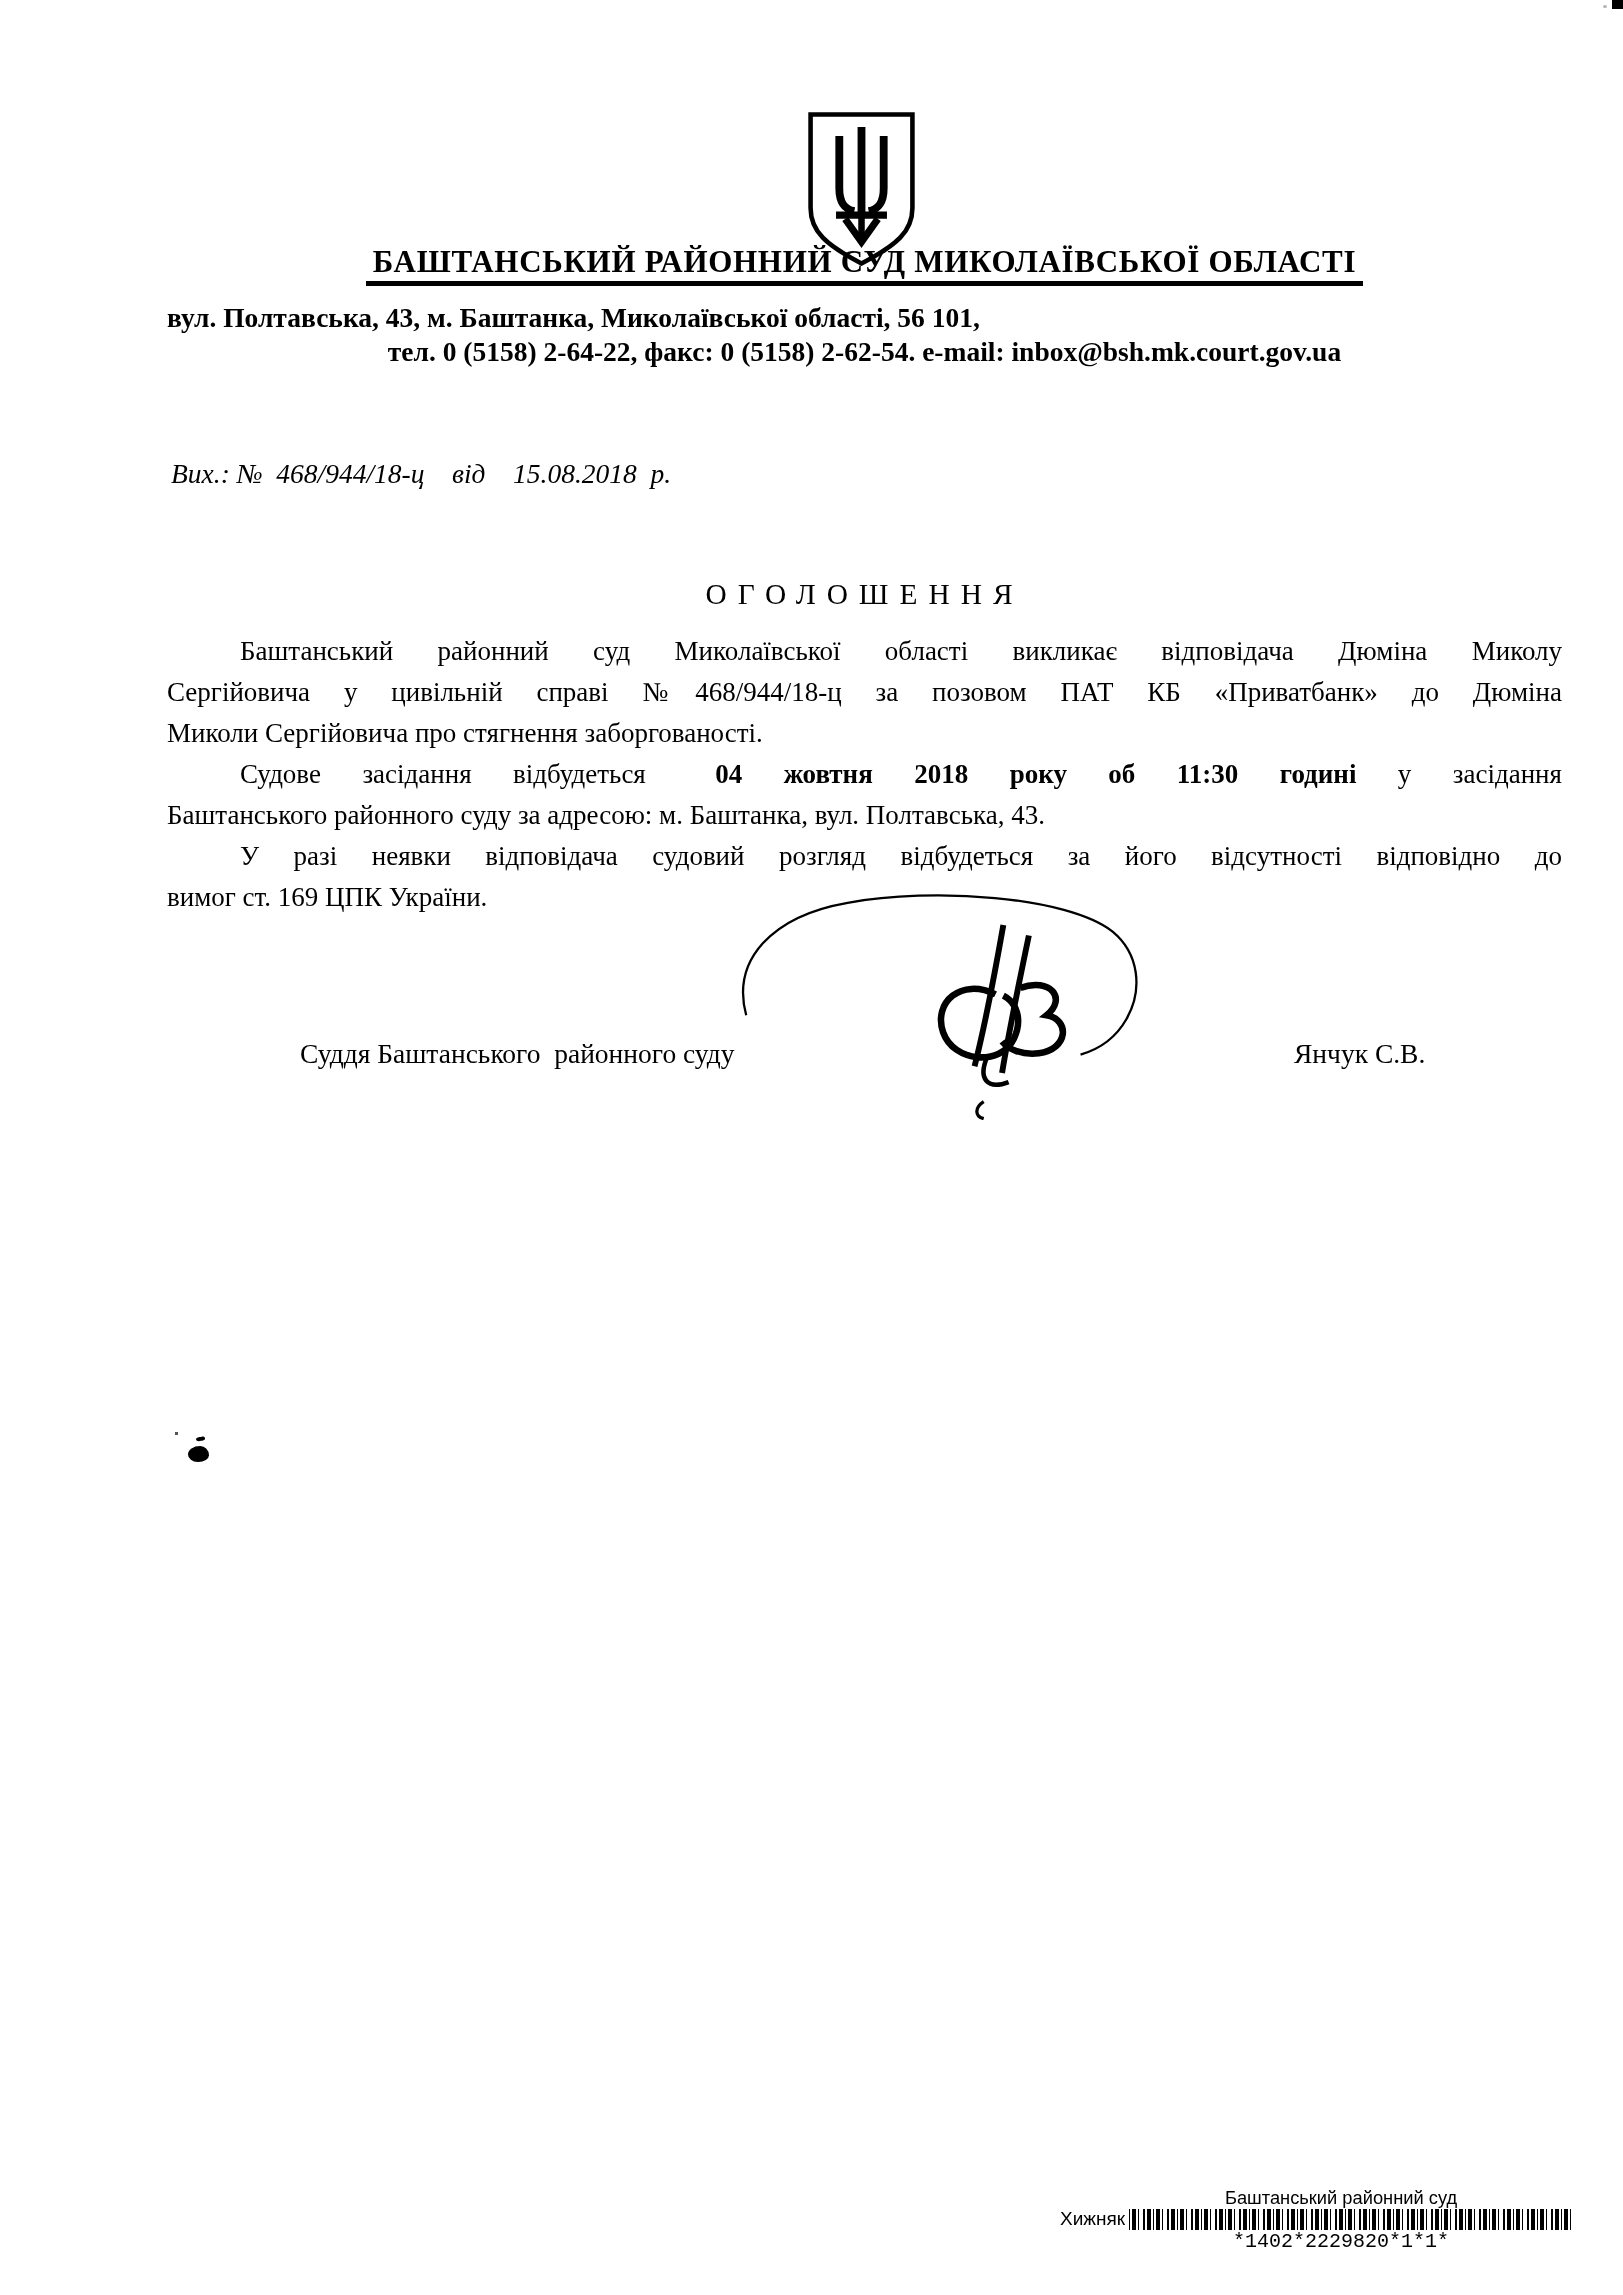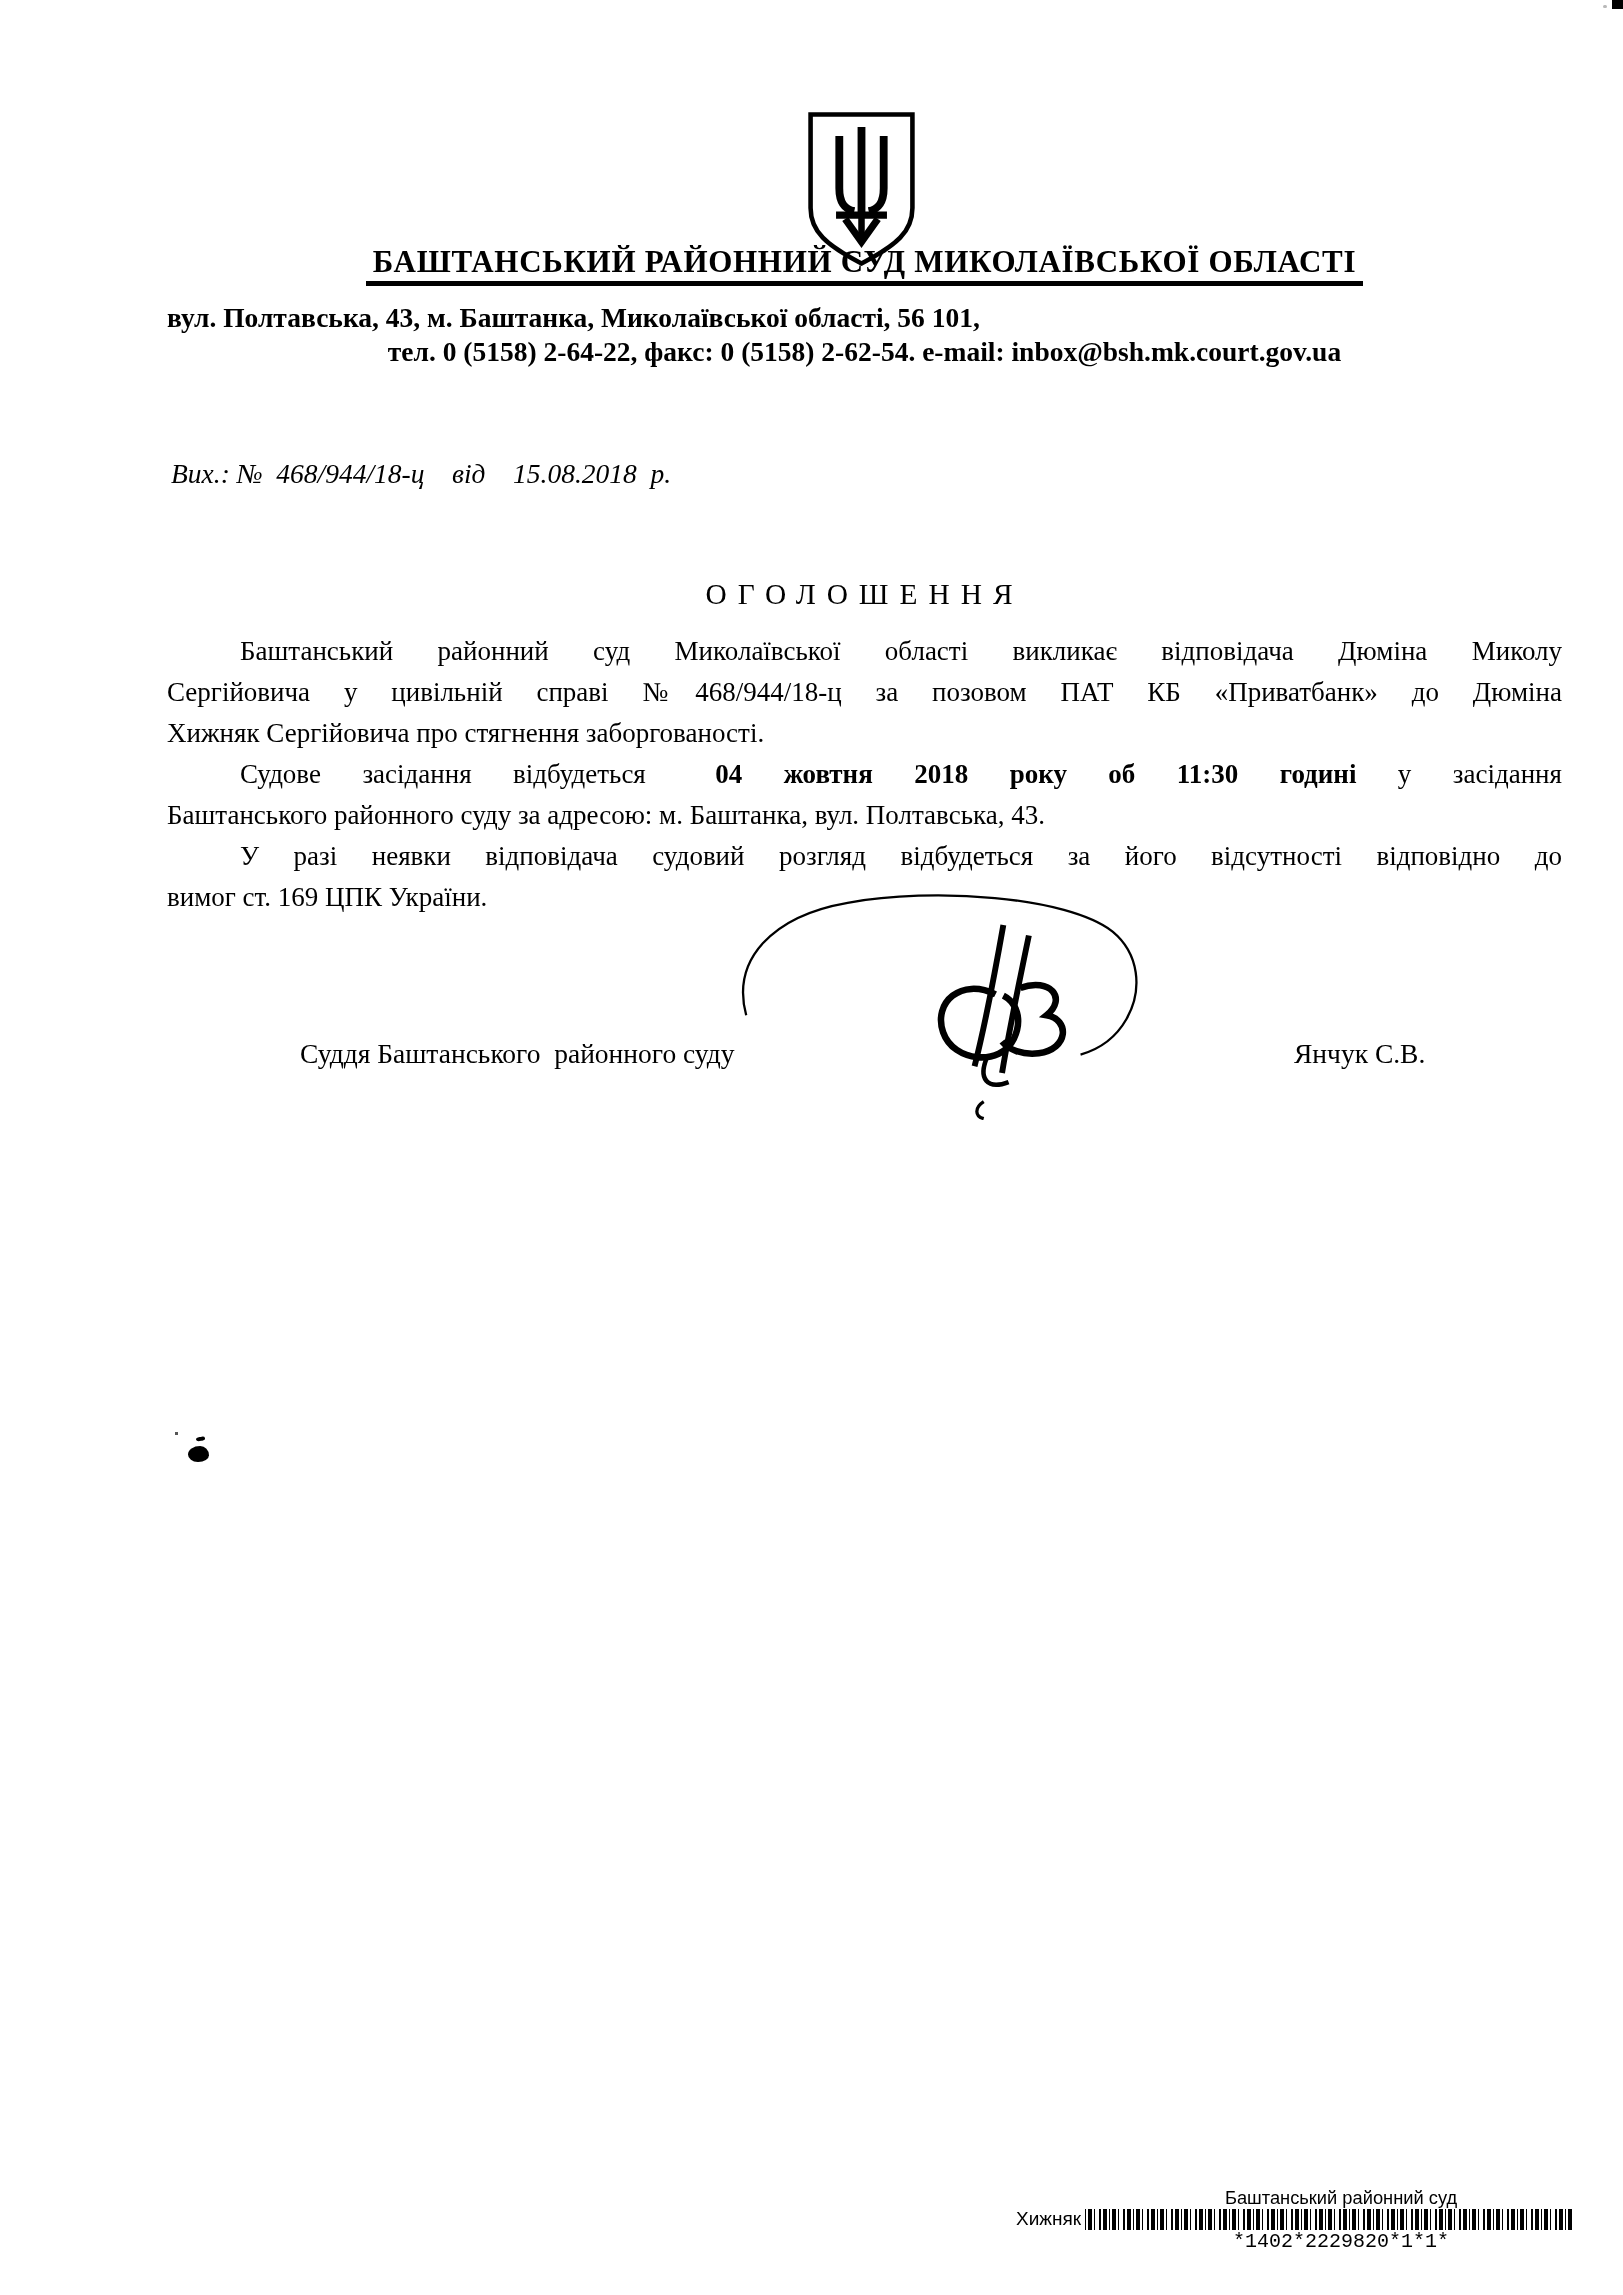--- a/index.html
+++ b/index.html
@@ -39,21 +39,21 @@
   
   .sig-svg{position:absolute;left:710px;top:891px;}
   .sig-title{position:absolute;left:300px;top:1038px;font-size:27.5px;white-space:pre;}
   .sig-name{position:absolute;left:1294px;top:1038px;font-size:27.5px;}
 
   
   .footer{font-family:"Liberation Sans",sans-serif;margin-top:24px;}
   .f-line1{position:absolute;left:1112px;top:2163px;width:458px;text-align:center;font-family:"Liberation Sans",sans-serif;font-size:18.3px;line-height:22px;}
   .f-line2{position:absolute;left:1112px;top:2185px;width:458px;text-align:center;font-family:Liberation Serif, serif;font-size:18.3px;line-height:22px;}
   .f-barcode-row{position:absolute;left:1016px;top:2208px;width:558px;height:22px;display:flex;align-items:center;font-family:"Liberation Sans",sans-serif;}
-  .f-clerk{font-size:19px;margin-right:3.9px;white-space:nowrap;}
+  .f-clerk{font-size:19px;margin-right:3.9px;white-space:nowrap;margin-left:44px;}
   .f-bars{flex:1;height:21px;background:repeating-linear-gradient(90deg,
       #000 0 1.3px,#fff 1.3px 3.3px,#000 3.3px 7.2px,#fff 7.2px 9.2px,#000 9.2px 10.5px,
       #fff 10.5px 14.4px,#000 14.4px 15.7px,#fff 15.7px 17.7px,#000 17.7px 21.6px,#fff 21.6px 24px);}
   .f-caption{position:absolute;left:1112px;top:2230px;width:458px;text-align:center;font-family:"Liberation Mono","DejaVu Sans Mono",monospace;font-size:20px;}
 </style>
 </head>
 <body>
 
 <div class="page">
 
@@ -84,21 +84,21 @@
   <div class="addr1">вул. Полтавська, 43, м. Баштанка, Миколаївської області, 56 101,</div>
   <div class="addr2">тел. 0 (5158) 2-64-22, факс: 0 (5158) 2-62-54. e-mail: inbox@bsh.mk.court.gov.ua</div>
 
   <div class="ref-line">Вих.: №  468/944/18-ц    від    15.08.2018  р.</div>
 
   <div class="ann-heading">ОГОЛОШЕННЯ</div>
 
   <div class="ann-body">
     <div class="bline indent just"><span>Баштанський районний суд Миколаївської області викликає відповідача Дюміна Миколу</span></div>
     <div class="bline just"><span>Сергійовича  у цивільній справі №468/944/18-ц за позовом ПАТ КБ «Приватбанк» до Дюміна</span></div>
-    <div class="bline"><span>Хижняк Сергійовича про стягнення заборгованості.</span></div>
+    <div class="bline"><span>Миколи Сергійовича про стягнення заборгованості.</span></div>
     <div class="bline indent just"><span>Судове засідання відбудеться </span><span class="b">04 жовтня 2018 року об 11:30 годині</span><span> у засідання</span></div>
     <div class="bline"><span>Баштанського районного суду за адресою: м. Баштанка, вул. Полтавська, 43.</span></div>
     <div class="bline indent just"><span>У разі неявки відповідача судовий розгляд відбудеться за його відсутності відповідно до</span></div>
     <div class="bline"><span>вимог ст. 169 ЦПК України.</span></div>
   </div>
 
   <svg class="sig-svg" width="465" height="229" viewBox="0 0 710 350">
     <path d="M55,190 C32,105 95,38 210,18 C340,-6 545,8 615,62 C655,95 662,150 636,196 C620,224 594,242 566,250" fill="none" stroke="#000" stroke-width="3.5"></path>
     <path d="M448,52 C436,120 420,205 404,268" fill="none" stroke="#000" stroke-width="9"></path>
     <path d="M487,68 C472,140 456,218 446,278" fill="none" stroke="#000" stroke-width="9"></path>

